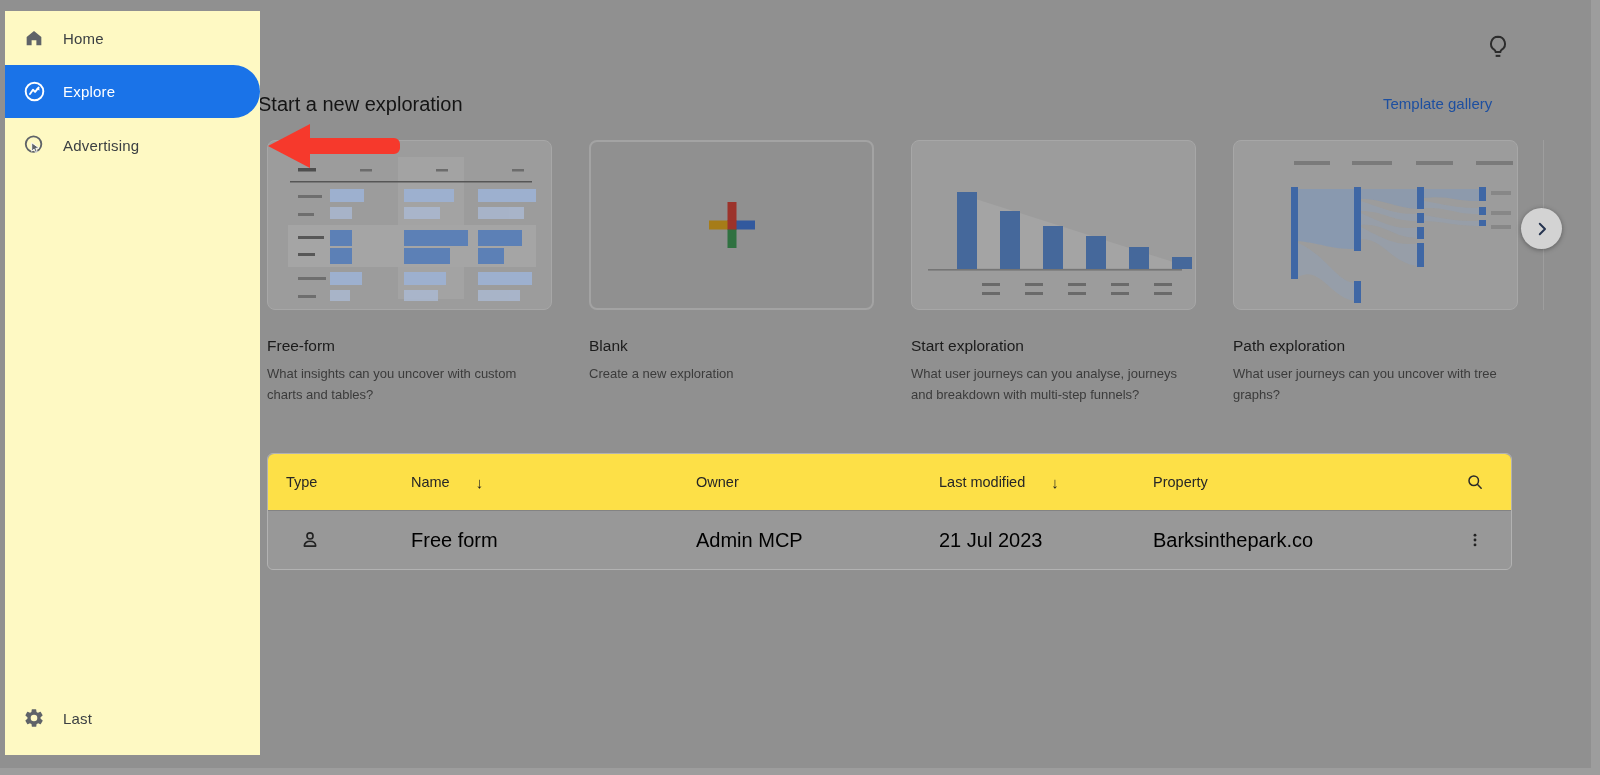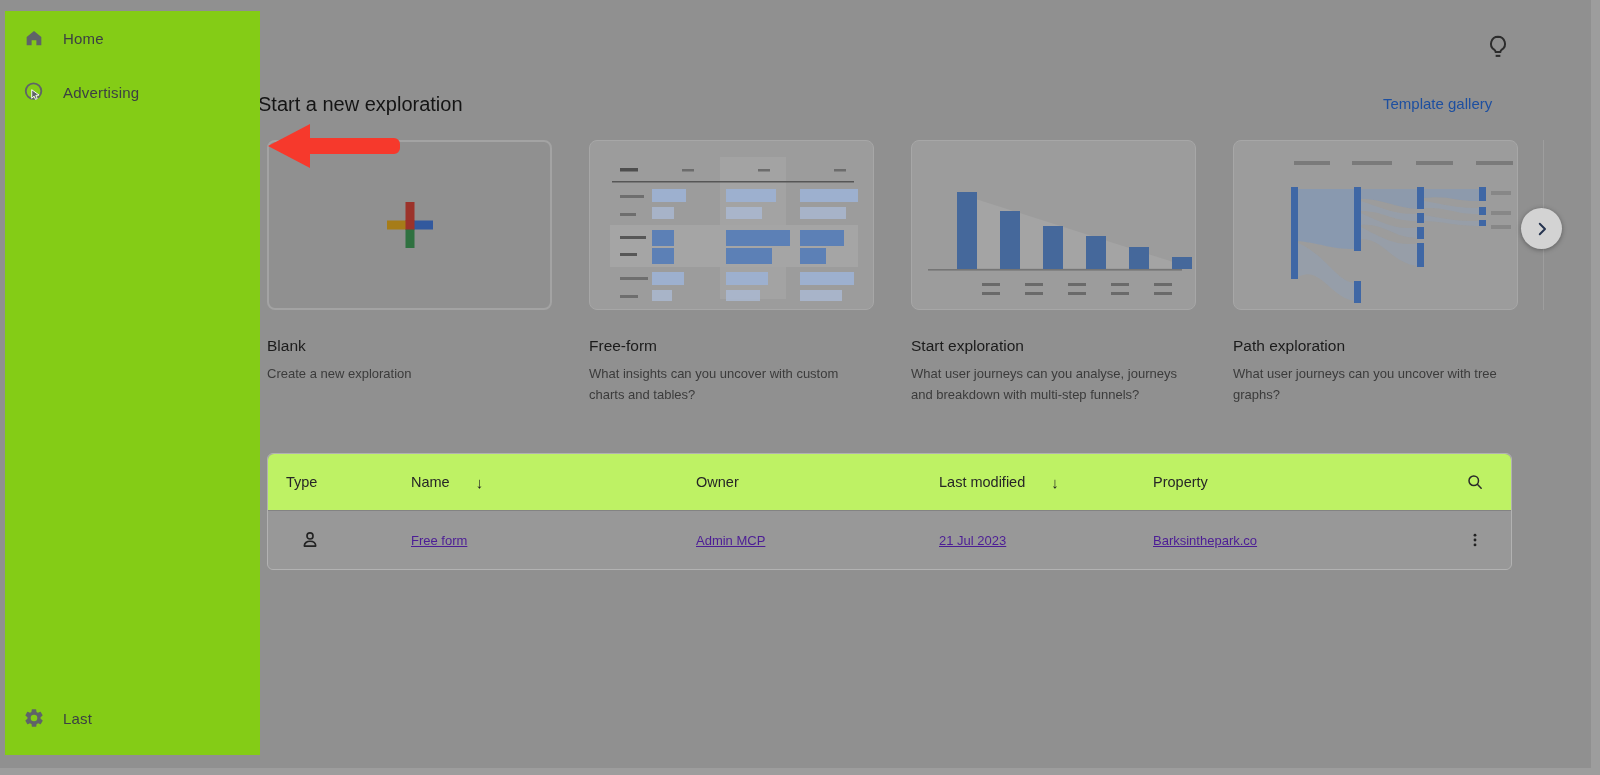--- a/index.html
+++ b/index.html
@@ -7,21 +7,21 @@
   .screen {
     position:relative; width:1600px; height:775px;
     background:#909090; overflow:hidden;
   }
   .edge-right { position:absolute; left:1591px; top:0; width:9px; height:775px; background:#9d9d9d; }
   .edge-bottom { position:absolute; left:0; top:768px; width:1600px; height:7px; background:#9d9d9d; }
 
   
   .sidebar {
     position:absolute; left:5px; top:11px; width:255px; height:744px;
-    background:#84cc16; z-index:5;
+    background:#fef9c3; z-index:5;
   }
   .nav-item {
     position:relative; height:54px; display:flex; align-items:center;
     padding-left:17px; gap:17px; cursor:pointer;
   }
   .nav-item .nav-icon { width:24px; height:24px; display:flex; align-items:center; justify-content:center; flex:0 0 24px; }
   .nav-item .nav-label { font-size:15px; color:#3c4043; letter-spacing:.2px; }
   .nav-item.selected {
     background:#1a73e8; border-radius:0 27px 27px 0; height:53px;
   }
@@ -57,44 +57,54 @@
 
   
   .table {
     position:absolute; left:267px; top:453px; width:1245px;
     background:#9a9a9a; border:1px solid #b2b2b2; border-radius:6px;
   }
   .thead, .trow {
     display:grid; grid-template-columns:125px 285px 243px 214px 1fr 44px;
     align-items:center; padding:0 14px 0 18px;
   }
-  .thead { height:57px; background:#bef264; border-bottom:1px solid #838383; border-radius:6px 6px 0 0; }
+  .thead { height:57px; background:#fde047; border-bottom:1px solid #838383; border-radius:6px 6px 0 0; }
   .trow  { height:58px; background:#989898; border-radius:0 0 6px 6px; cursor:pointer; }
   .th { font-size:14.5px; color:#262626; display:flex; align-items:center; gap:26px; }
   .sort { font-size:15px; color:#222222; }
-  .td { font-size:13px; color:#4c1d95;text-decoration:underline; }
+  .td { font-size:20px; color:#000000; }
   .cell-icon { display:flex; align-items:center; }
   .cell-end { display:flex; justify-content:center; }
 </style>
 </head>
 <body>
 
 <div class="screen">
   <div class="edge-right"></div>
   <div class="edge-bottom"></div>
 
   <nav class="sidebar">
     <div class="nav-item">
       <span class="nav-icon">
         <svg width="22" height="22" viewBox="0 0 24 24">
             <path d="M4 20 V10.8 L12 4.3 L20 10.8 V20 H14.6 V14.4 H9.4 V20 Z" fill="#5f6368"></path>
           </svg>
       </span>
       <span class="nav-label">Home</span>
     </div>
+    <div class="nav-item selected">
+      <span class="nav-icon">
+        <svg width="23" height="23" viewBox="0 0 24 24">
+          <circle cx="12" cy="12" r="9.2" fill="none" stroke="#ffffff" stroke-width="2"></circle>
+          <polyline points="7.3,14.6 10.4,10.2 12.6,12.4 16.2,7.9" fill="none" stroke="#ffffff" stroke-width="2" stroke-linecap="round" stroke-linejoin="round"></polyline>
+          <polygon points="16.8,7.2 17.2,11 13.6,9.4" fill="#ffffff"></polygon>
+        </svg>
+      </span>
+      <span class="nav-label">Explore</span>
+    </div>
     <div class="nav-item">
       <span class="nav-icon">
         <svg width="22" height="22" viewBox="0 0 24 24">
           <circle cx="11.5" cy="11" r="8.5" fill="none" stroke="#5f6368" stroke-width="2"></circle>
           <path d="M9.5 9.5 v9.4 l2.6-2.4 1.5 3.5 1.9-.8 -1.5-3.5 3.5-.4 Z" fill="#5f6368" stroke="#ffffff" stroke-width="1"></path>
         </svg>
       </span>
       <span class="nav-label">Advertising</span>
     </div>
 
@@ -113,34 +123,20 @@
   </svg>
 
   <svg class="bulb" viewBox="0 0 24 24">
     <path d="M12 3.2a6 6 0 0 0-3.3 11c.7.5 1.1 1.2 1.3 2h4c.2-.8.6-1.5 1.3-2a6 6 0 0 0-3.3-11z" fill="none" stroke="#2d2d2d" stroke-width="1.7"></path>
     <line x1="10" y1="19.6" x2="14" y2="19.6" stroke="#2d2d2d" stroke-width="1.8"></line>
   </svg>
   <div class="section-heading">Start a new exploration</div>
   <a class="template-gallery">Template gallery</a>
 
   <div class="cards">
-
-    <div class="card">
-      <div class="thumb blank">
-        <svg width="48" height="48" viewBox="0 0 48 48">
-          <rect x="1" y="19.5" width="19" height="9" fill="#a67c18"></rect>
-          <rect x="28" y="19.5" width="19" height="9" fill="#32599e"></rect>
-          <rect x="19.5" y="1" width="9" height="19" fill="#9c332b"></rect>
-          <rect x="19.5" y="28" width="9" height="19" fill="#2f7140"></rect>
-          <rect x="19.5" y="19.5" width="9" height="9" fill="#9c332b"></rect>
-        </svg>
-      </div>
-      <div class="card-name">Blank</div>
-      <div class="card-desc">Create a new exploration</div>
-    </div>
 
     <div class="card">
       <div class="thumb">
         <svg width="285" height="170" viewBox="0 0 285 170">
           <rect x="130" y="16" width="66" height="142" fill="#a3a3a3"></rect>
           <rect x="20" y="84" width="248" height="42" fill="#a5a5a5"></rect>
           <rect x="30" y="27" width="18" height="3.5" fill="#4e4e4e"></rect>
           <rect x="92" y="28" width="12" height="2.5" fill="#6c6c6c"></rect>
           <rect x="168" y="28" width="12" height="2.5" fill="#6c6c6c"></rect>
           <rect x="244" y="28" width="12" height="2.5" fill="#6c6c6c"></rect>
@@ -175,20 +171,34 @@
               <rect x="136" y="107" width="46" height="16"></rect>
               <rect x="210" y="107" width="26" height="16"></rect>
           </g>
         </svg>
       </div>
       <div class="card-name">Free-form</div>
       <div class="card-desc">What insights can you uncover with custom charts and tables?</div>
     </div>
 
     <div class="card">
+      <div class="thumb blank">
+        <svg width="48" height="48" viewBox="0 0 48 48">
+          <rect x="1" y="19.5" width="19" height="9" fill="#a67c18"></rect>
+          <rect x="28" y="19.5" width="19" height="9" fill="#32599e"></rect>
+          <rect x="19.5" y="1" width="9" height="19" fill="#9c332b"></rect>
+          <rect x="19.5" y="28" width="9" height="19" fill="#2f7140"></rect>
+          <rect x="19.5" y="19.5" width="9" height="9" fill="#9c332b"></rect>
+        </svg>
+      </div>
+      <div class="card-name">Blank</div>
+      <div class="card-desc">Create a new exploration</div>
+    </div>
+
+    <div class="card">
       <div class="thumb">
         <svg width="285" height="170" viewBox="0 0 285 170">
           <polygon points="45,52 280,127 45,127" fill="#a4a4a4"></polygon>
           <g fill="#45689b">
             <rect x="45" y="51" width="20" height="77"></rect>
             <rect x="88" y="70" width="20" height="58"></rect>
             <rect x="131" y="85" width="20" height="43"></rect>
             <rect x="174" y="95" width="20" height="33"></rect>
             <rect x="217" y="106" width="20" height="22"></rect>
             <rect x="260" y="116" width="20" height="12"></rect>

